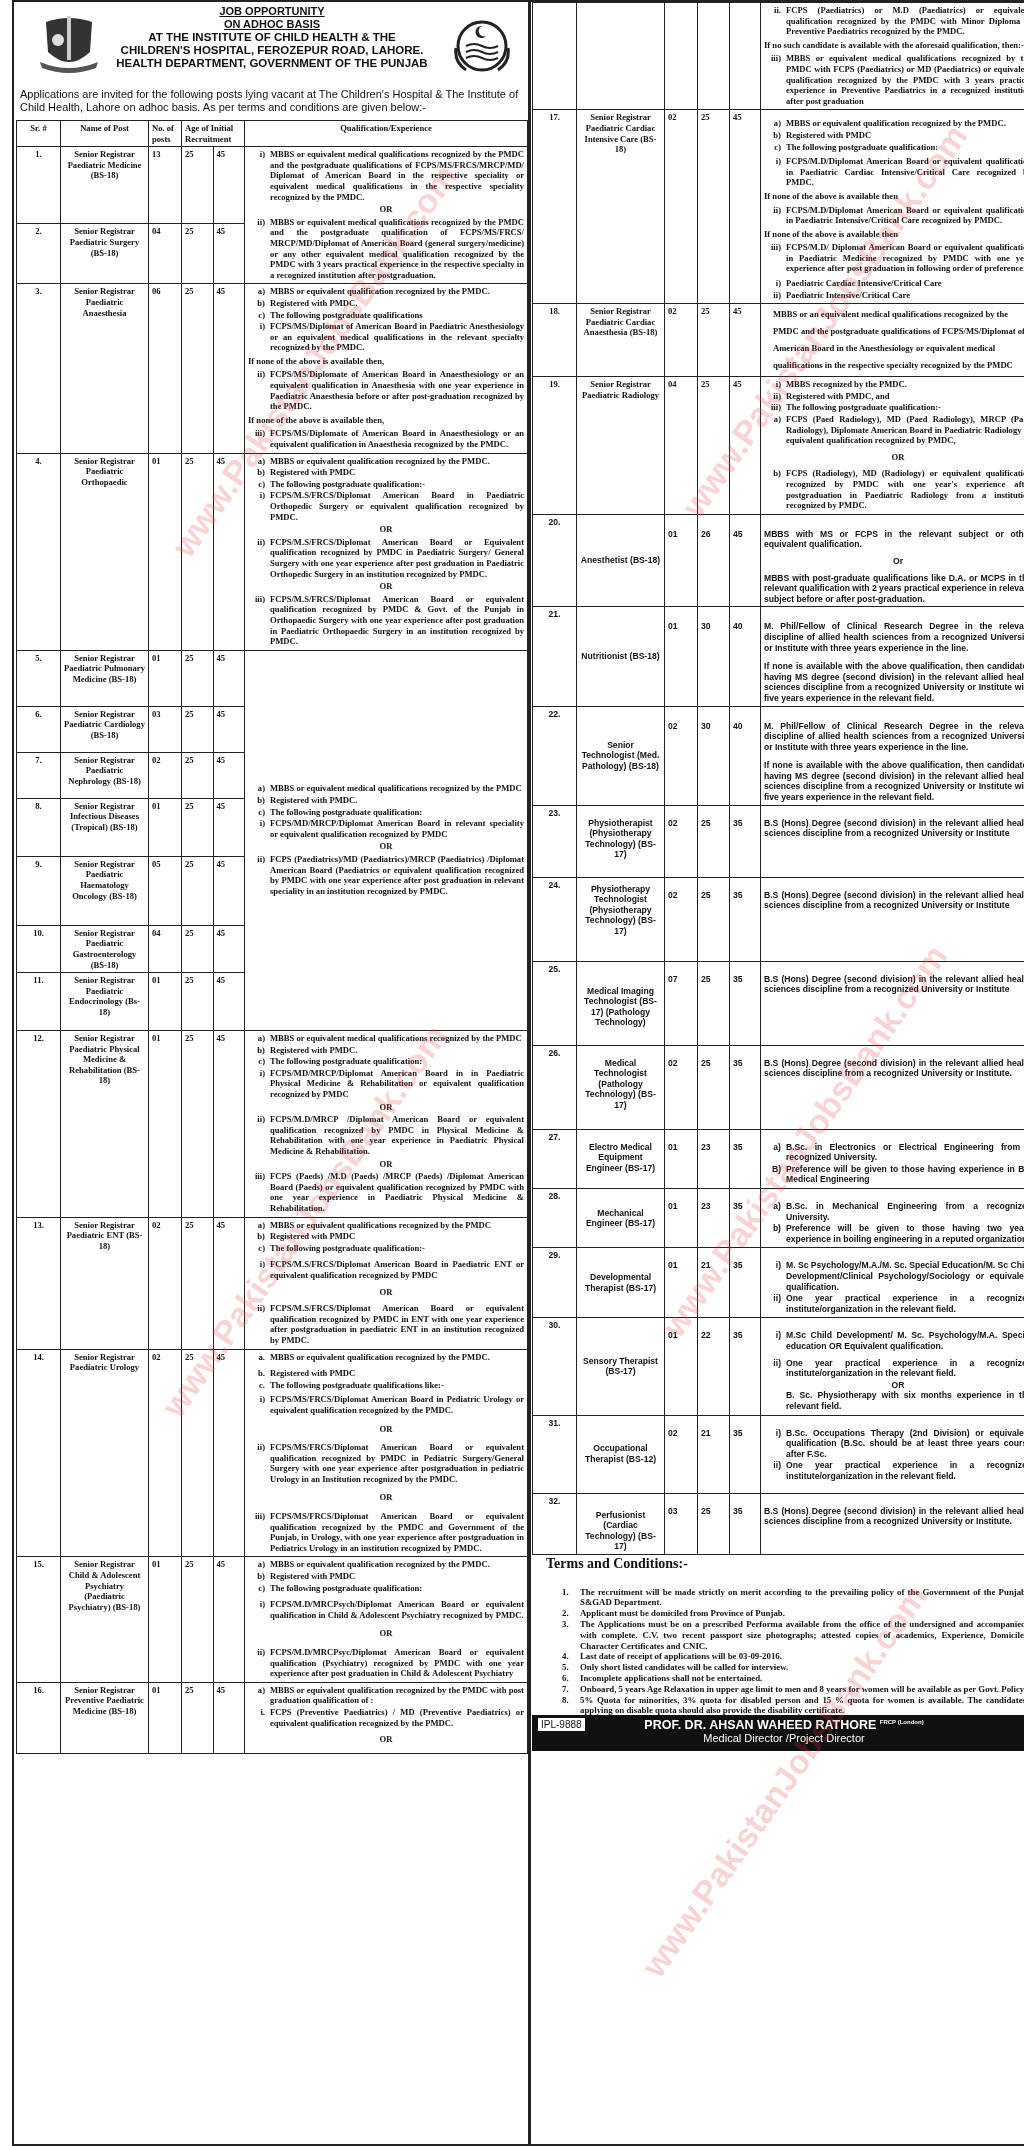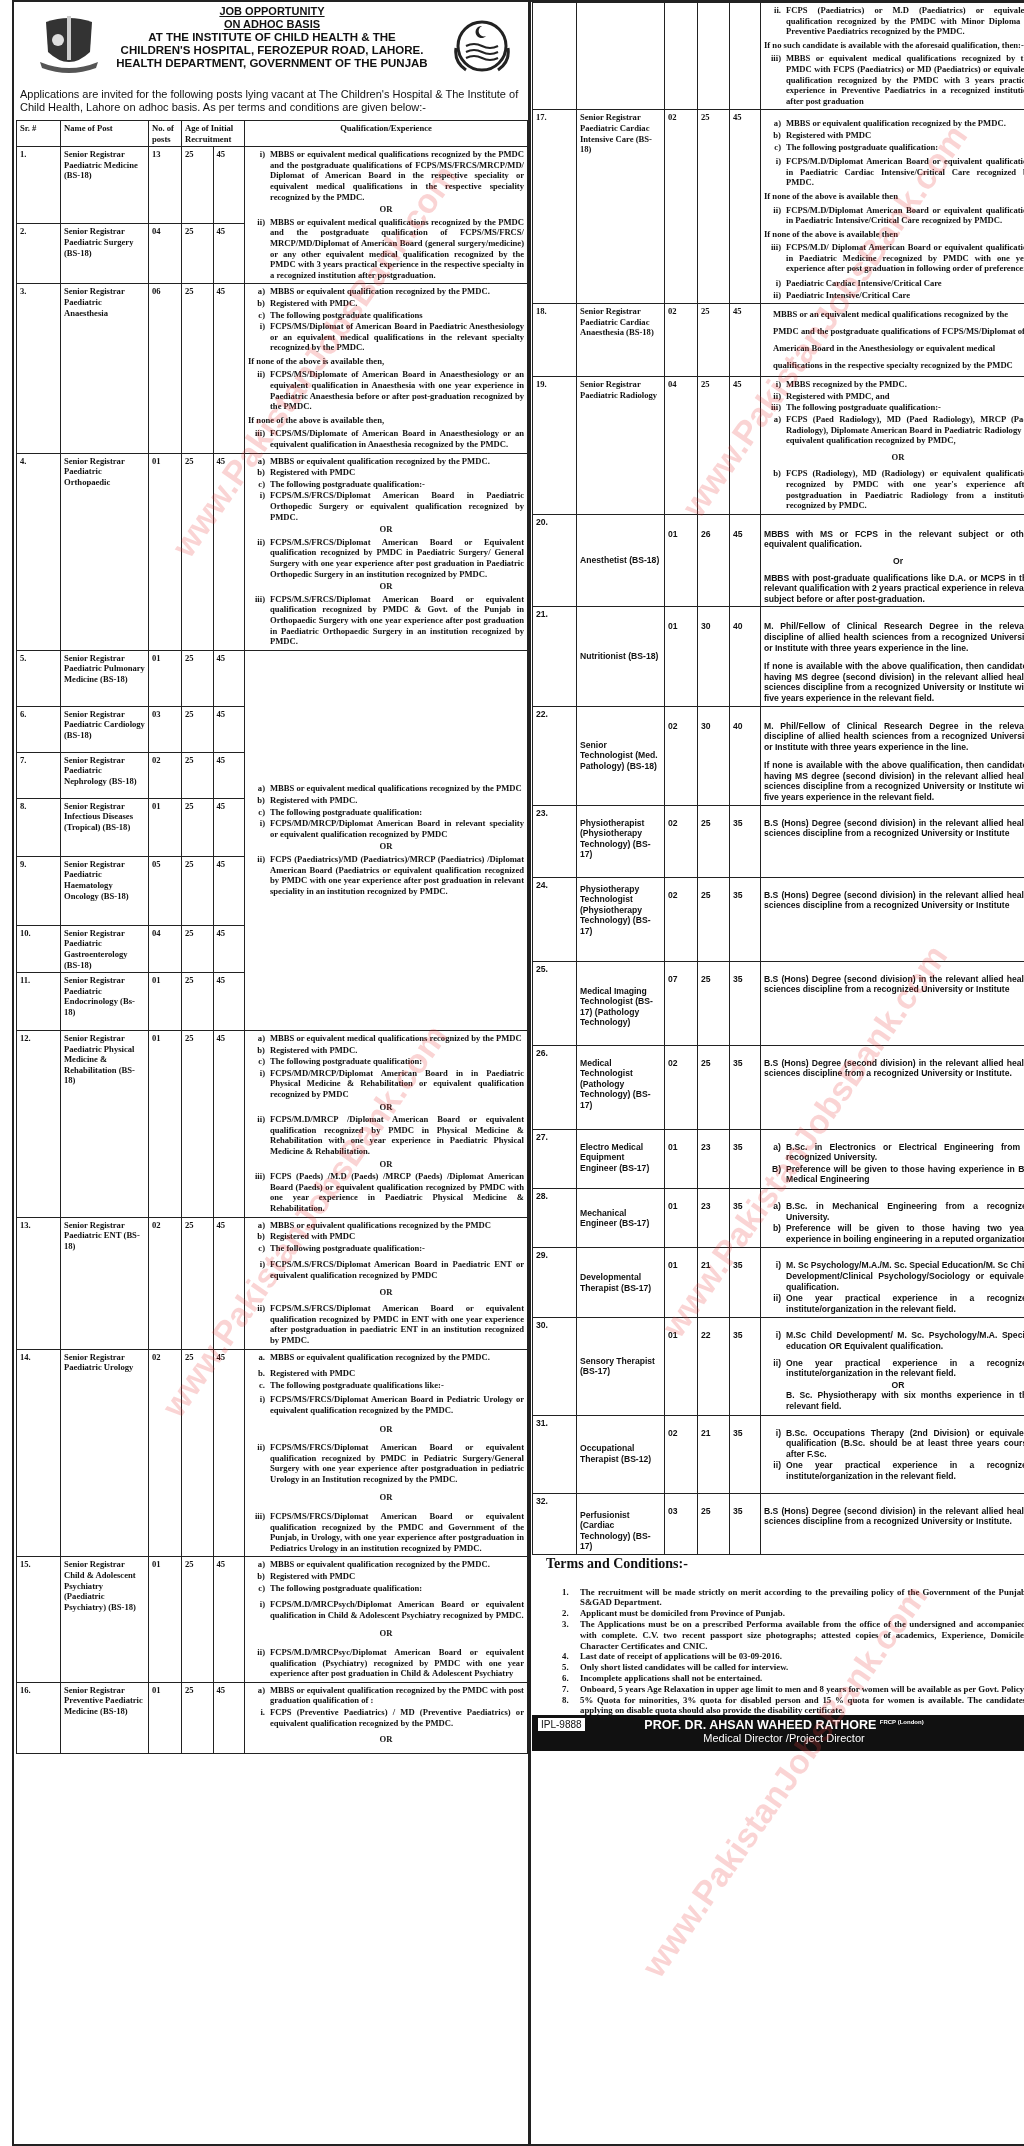--- a/index.html
+++ b/index.html
@@ -13,22 +13,22 @@
   .header .t1, .header .t2 { font-size: 11px; text-decoration: underline; line-height: 13px; }
   .header .t1 { padding-top: 3px; }
   .header .t3 { font-size: 11.5px; line-height: 13px; }
   .logo { position: absolute; top: 10px; width: 66px; height: 66px; }
   .logo-left { left: 20px; }
   .logo-right { left: 436px; width: 60px; height: 60px; top: 14px; }
   .intro { font-family: "Liberation Sans", sans-serif; font-size: 11px; line-height: 13px; padding: 6px 6px 6px 4px; margin-top: -20px; }
   table { border-collapse: collapse; width: 100%; table-layout: fixed; }
   td, th { border: 1px solid #222; vertical-align: top; font-size: 8.6px; line-height: 10.6px; padding: 2px 3px; }
   th { font-weight: bold; text-align: left; }
-  .c-sr { width: 44px; text-align: left; font-weight: bold; }
-  .c-name { width: 88px; font-weight: bold; }
+  .c-sr { width: 44px; text-align: center; font-weight: bold; }
+  .c-name { width: 88px; font-weight: bold; text-align: center; }
   .c-num { width: 33px; font-weight: bold; }
   .c-age { width: 32px; font-weight: bold; }
   .c-age2 { width: 31px; font-weight: bold; }
   .q { font-weight: bold; }
   .q .ln { display: flex; margin-bottom: 1px; }
   .q .mk { width: 22px; flex: 0 0 22px; text-align: right; padding-right: 5px; }
   .q .tx { flex: 1; text-align: justify; }
   .q .or { text-align: center; margin: 2px 0; }
   .q .note { margin: 3px 0; }
   .sans td { font-family: "Liberation Sans", sans-serif; font-weight: bold; }

